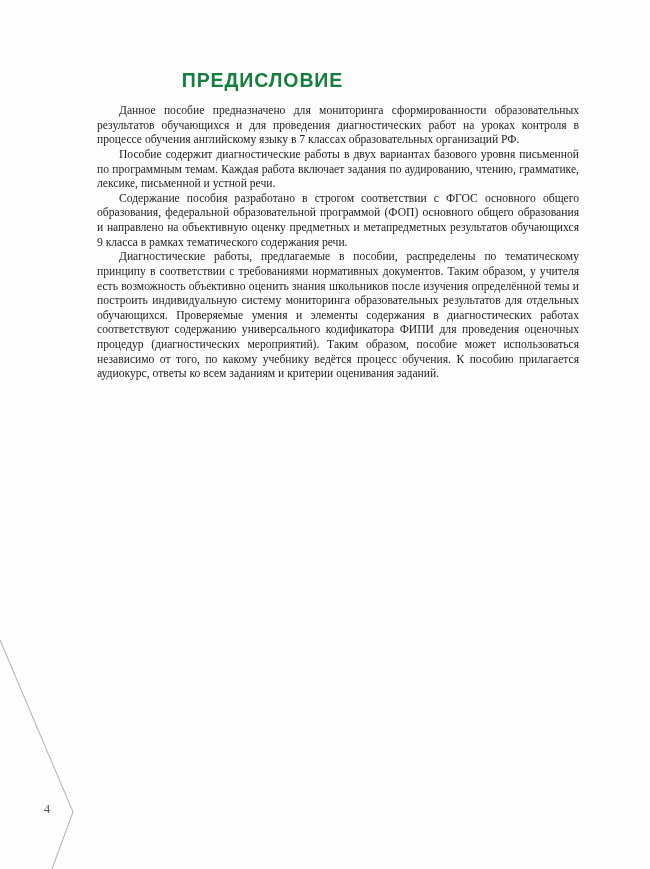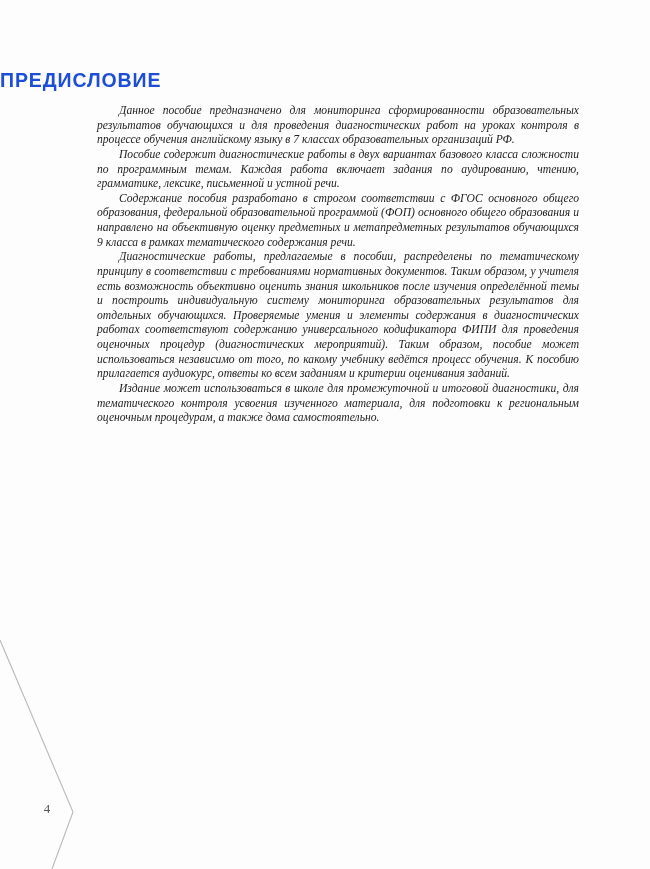--- a/index.html
+++ b/index.html
@@ -27,46 +27,46 @@
     height: 269px;
     pointer-events: none;
   }
 
   
   .page-title {
     position: absolute;
     left: 0;
     top: 56px;
     width: 525px;
+    text-align: center;
     font-family: "Liberation Sans", "DejaVu Sans", sans-serif;
     font-weight: bold;
     font-size: 19.5px;
     letter-spacing: 0.9px;
-    color: #1d4ed8;
+    color: #15803d;
   }
 
   
   .body-text {
     position: absolute;
     left: 97px;
     top: 104px;
     width: 482px;
     text-align: justify;
     text-justify: inter-word;
     font-size: 11.6px;
     line-height: 14.62px;
     color: #1d1d1d;
     -webkit-hyphens: none;
     hyphens: none;
   }
   .body-text p {
     margin: 0;
     text-indent: 22px;
     text-align: justify;
-    font-style: italic;
   }
   .body-text p:last-child {
     text-align-last: left;
   }
 
   
   .page-number {
     position: absolute;
     left: 36px;
     top: 801px;
@@ -83,21 +83,20 @@
 <div class="page">
 
   <svg class="corner-decoration" viewBox="0 0 130 269" width="130" height="269" aria-hidden="true">
     <polyline points="0,40 73,212 52,269" fill="none" stroke="#b9b9b9" stroke-width="1.1" stroke-linejoin="miter" stroke-linecap="butt"></polyline>
   </svg>
 
   <h1 class="page-title">ПРЕДИСЛОВИЕ</h1>
 
   <div class="body-text">
     <p>Данное пособие предназначено для мониторинга сформированности образовательных результатов обучающихся и для проведения диагностических работ на уроках контроля в процессе обучения английскому языку в 7 классах образовательных организаций РФ.</p>
-    <p>Пособие содержит диагностические работы в двух вариантах базового класса сложности по программным темам. Каждая работа включает задания по аудированию, чтению, грамматике, лексике, письменной и устной речи.</p>
+    <p>Пособие содержит диагностические работы в двух вариантах базового уровня письменной по программным темам. Каждая работа включает задания по аудированию, чтению, грамматике, лексике, письменной и устной речи.</p>
     <p>Содержание пособия разработано в строгом соответствии с ФГОС основного общего образования, федеральной образовательной программой (ФОП) основного общего образования и направлено на объективную оценку предметных и метапредметных результатов обучающихся 9 класса в рамках тематического содержания речи.</p>
     <p>Диагностические работы, предлагаемые в пособии, распределены по тематическому принципу в соответствии с требованиями нормативных документов. Таким образом, у учителя есть возможность объективно оценить знания школьников после изучения определённой темы и построить индивидуальную систему мониторинга образовательных результатов для отдельных обучающихся. Проверяемые умения и элементы содержания в диагностических работах соответствуют содержанию универсального кодификатора ФИПИ для проведения оценочных процедур (диагностических мероприятий). Таким образом, пособие может использоваться независимо от того, по какому учебнику ведётся процесс обучения. К пособию прилагается аудиокурс, ответы ко всем заданиям и критерии оценивания заданий.</p>
-    <p>Издание может использоваться в школе для промежуточной и итоговой диагностики, для тематического контроля усвоения изученного материала, для подготовки к региональным оценочным процедурам, а также дома самостоятельно.</p>
   </div>
 
   <div class="page-number">4</div>
 
 </div>
 
 </body></html>

